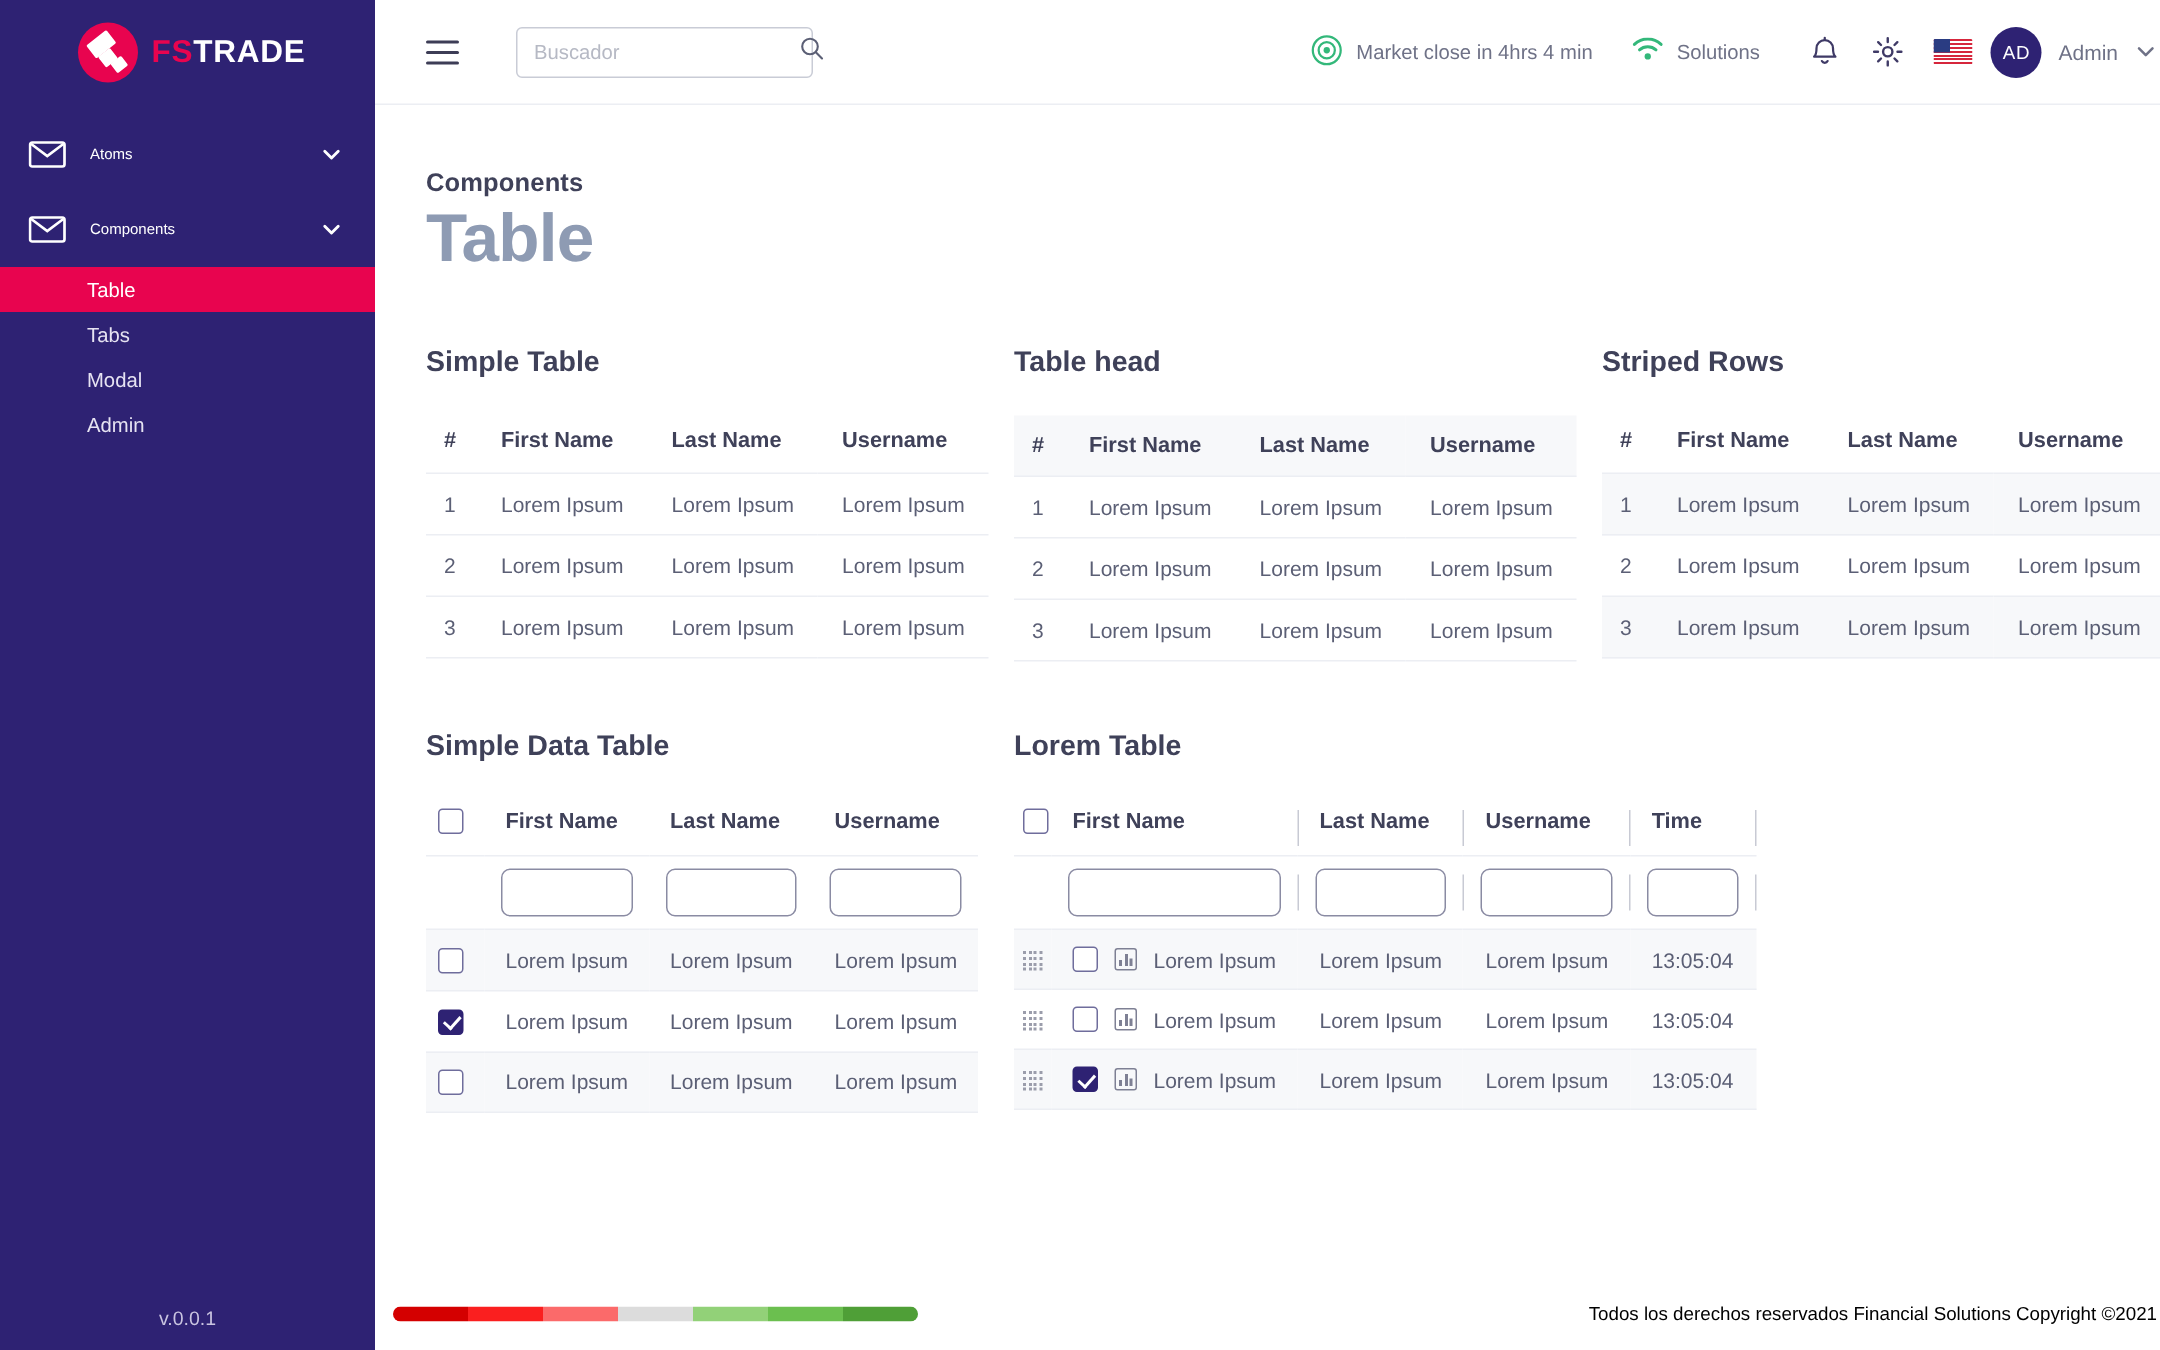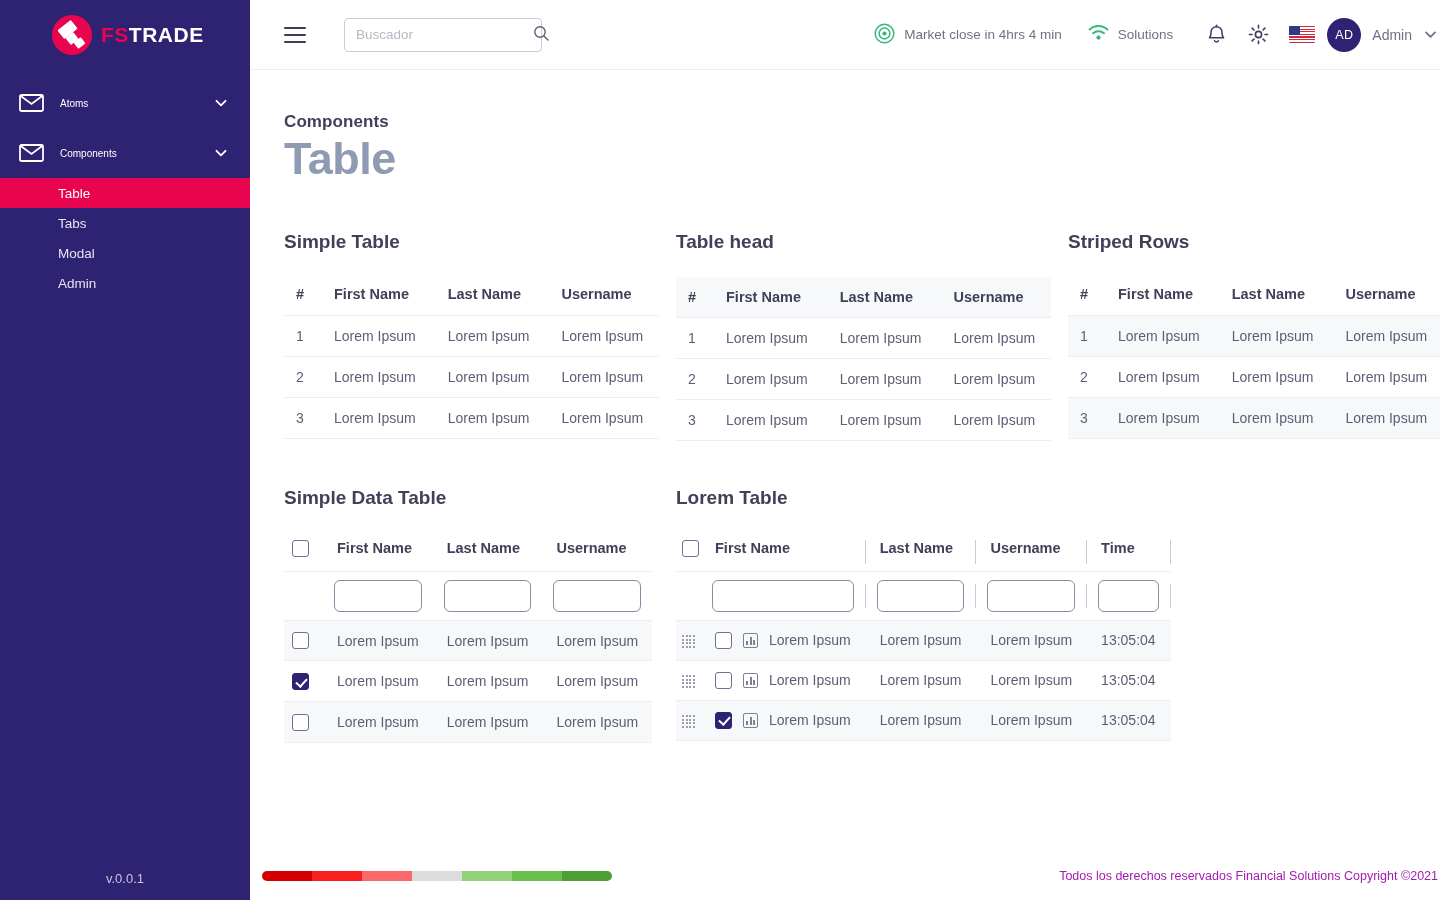--- a/index.html
+++ b/index.html
@@ -155,21 +155,21 @@
 
   .cell-lead { display: flex; align-items: center; gap: 11px; }
 
   
   .footer {
     position: absolute; bottom: 0; left: 0; right: 0; height: 48px;
     display: flex; align-items: center; padding: 0 22px 0 12px;
   }
   .colorbar { display: flex; width: 350px; height: 10px; border-radius: 6px; overflow: hidden; margin-left: 0; }
   .colorbar i { flex: 1; display: block; }
-  .copyright { margin-left: auto; color: #a21caf; font-size: 12.5px; }
+  .copyright { margin-left: auto; color: #000000; font-size: 12.5px; }
 </style>
 </head>
 <body>
 
 <div class="app">
 
   <aside class="sidebar">
     <div class="logo-row">
       <div class="logo-mark">
         <i class="a"></i>

